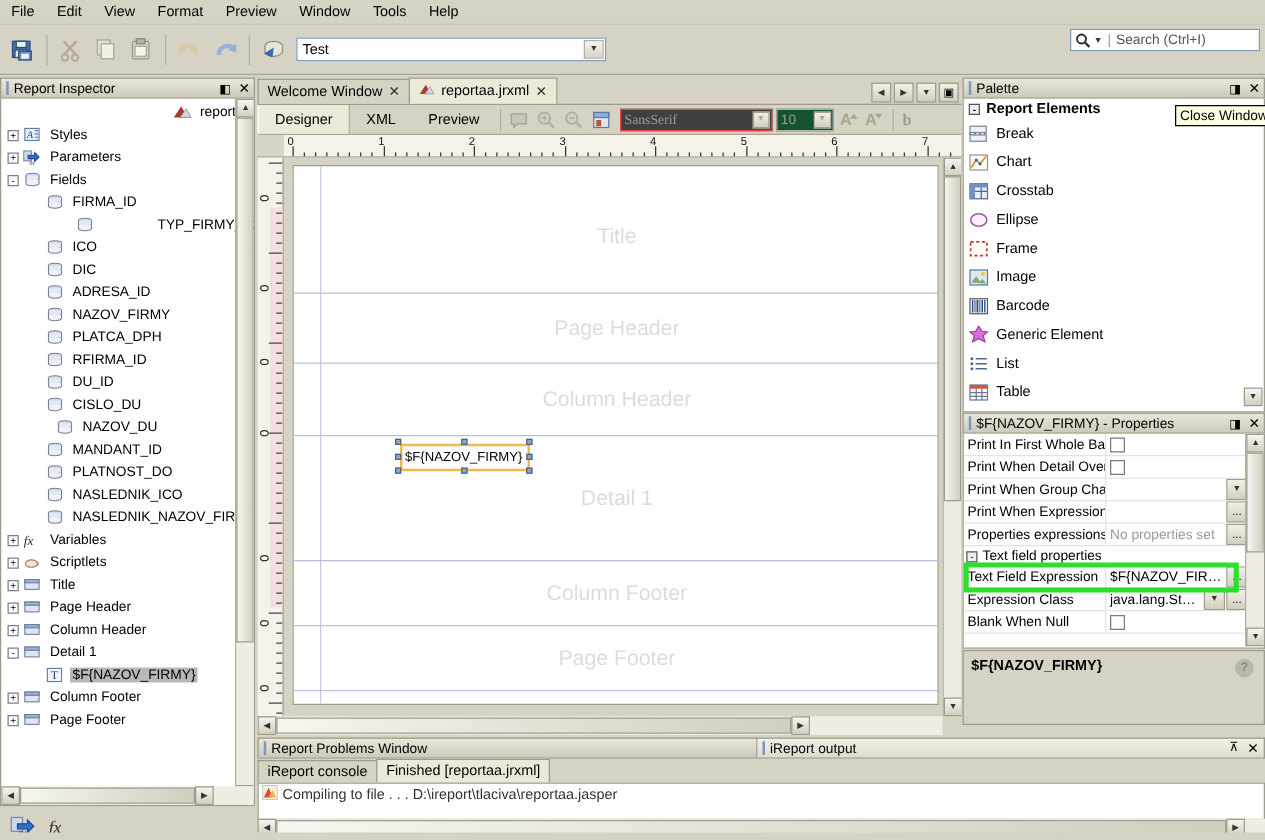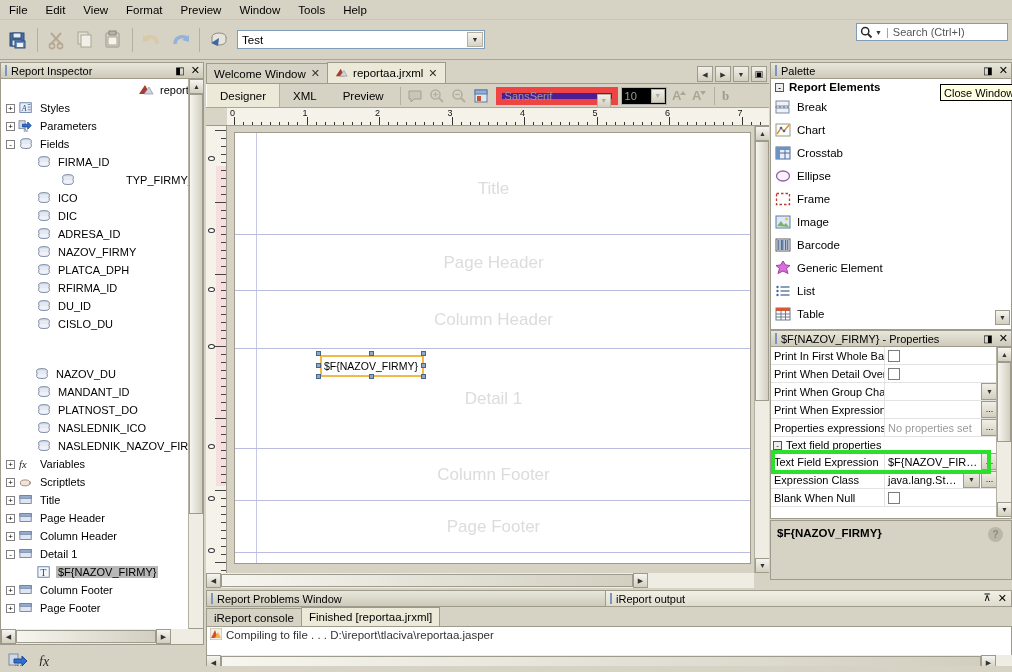--- a/index.html
+++ b/index.html
@@ -137,26 +137,26 @@
     height: 24px; background: #d6d3c4; display: flex; align-items: center;
     border-bottom: 1px solid #a9a694; position: relative;
   }
   .vtab {
     height: 23px; padding: 0 13px; display: flex; align-items: center;
     font-size: 11.5px; cursor: default;
   }
   .vtab.active { background: #ece9d8; border-left: 1px solid #fff; border-right: 1px solid #b3b0a1; }
   .vb-sep { width: 1px; height: 18px; background: #b3b0a1; margin: 0 3px; }
   .font-combo {
-    width: 122px; height: 18px; background: #4c1d95; border: 6px solid #ef4444;
+    width: 122px; height: 18px; background: #404040; border: 1px solid #ef4444;
     display: flex; align-items: center; font-size: 11px; color: #9a9a9a;
-    padding-left: 3px; position: relative;
+    padding-left: 3px; position: relative; font-family: Liberation Serif, serif;
   }
   .size-combo {
-    width: 46px; height: 18px; background: #000000; border: 1px solid #b0b0b0;
+    width: 46px; height: 18px; background: #14532d; border: 1px solid #b0b0b0;
     display: flex; align-items: center; font-size: 11px; color: #9a9a9a;
     padding-left: 3px; position: relative;
   }
   .mini-arrow {
     position: absolute; right: 1px; top: 1px; width: 14px; height: 14px;
     background: linear-gradient(#f2f0e6,#d2cfc0); border: 1px solid #b3b0a1;
     display: flex; align-items: center; justify-content: center;
   }
 
   
@@ -572,21 +572,21 @@
           </div>
           <div class="tnode" style="padding-left: 23px;">
             <span class="exp none"></span>
             <span class="ico"><svg width="16" height="14" viewBox="0 0 16 16">
                 <ellipse cx="8" cy="4" rx="6" ry="2.2" fill="#d6dce8" stroke="#70809a"></ellipse>
                 <path d="M2 4 v3 a6 2.2 0 0 0 12 0 V4" fill="#e4e9f2" stroke="#70809a"></path>
                 <path d="M2 8 v3 a6 2.2 0 0 0 12 0 V8" fill="#eef1f7" stroke="#70809a"></path>
               </svg></span>
             <span class="lbl">CISLO_DU</span>
           </div>
-          <div class="tnode" style="padding-left: 21px; margin-top: 32px;">
+          <div class="tnode" style="padding-left: 31px;">
             <span class="exp none"></span>
             <span class="ico"><svg width="16" height="14" viewBox="0 0 16 16">
                 <ellipse cx="8" cy="4" rx="6" ry="2.2" fill="#d6dce8" stroke="#70809a"></ellipse>
                 <path d="M2 4 v3 a6 2.2 0 0 0 12 0 V4" fill="#e4e9f2" stroke="#70809a"></path>
                 <path d="M2 8 v3 a6 2.2 0 0 0 12 0 V8" fill="#eef1f7" stroke="#70809a"></path>
               </svg></span>
             <span class="lbl">NAZOV_DU</span>
           </div>
           <div class="tnode" style="padding-left: 23px;">
             <span class="exp none"></span>

